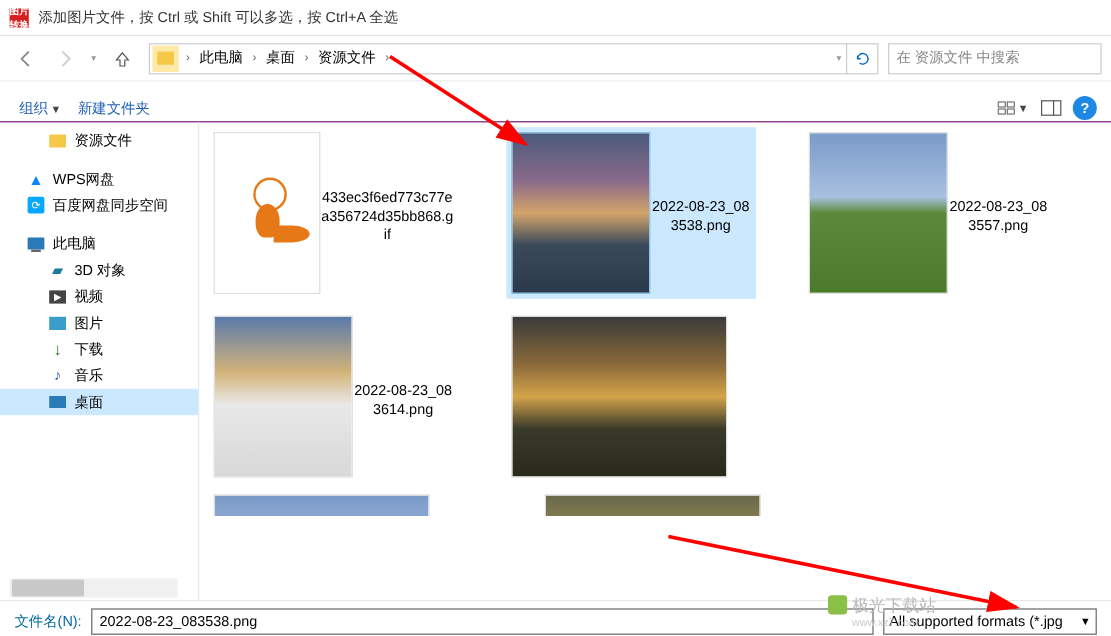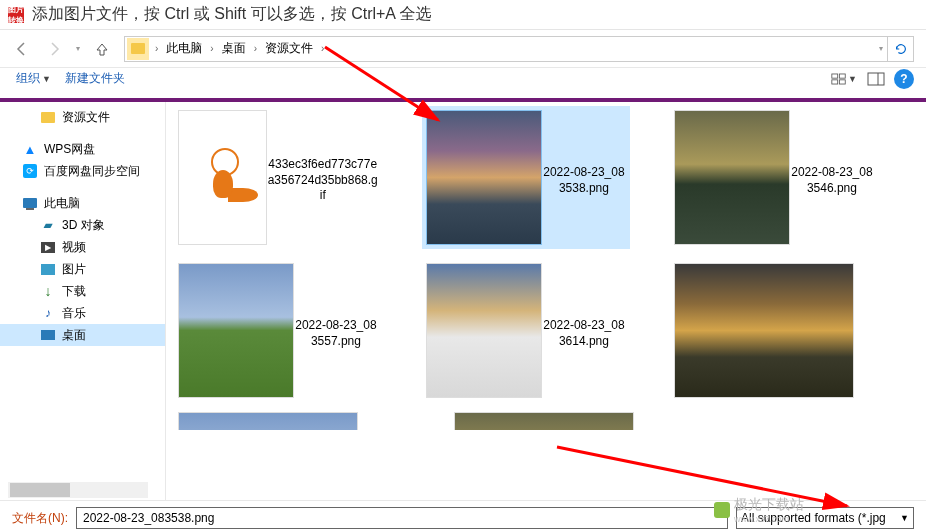--- a/index.html
+++ b/index.html
@@ -1,34 +1,34 @@
 <!DOCTYPE html>
 <html><head>
 <meta charset="utf-8">
 <style>
 * { margin: 0; padding: 0; box-sizing: border-box; font-family: "Microsoft YaHei", "Segoe UI", sans-serif; }
 body { width: 926px; height: 530px; background: #fff; font-size: 12px; color: #000; overflow: hidden; position: relative; }
 
 .titlebar { height: 30px; background: #fff; display: flex; align-items: center; padding: 0 8px; border-bottom: 1px solid #e5e5e5; }
 .titlebar .app-icon { width: 16px; height: 16px; background: #d62020; color: #fff; font-size: 8px; display: flex; align-items: center; justify-content: center; margin-right: 8px; font-weight: bold; }
-.titlebar .title-text { font-size: 16px; color: #333; }
+.titlebar .title-text { font-size: 12px; color: #333; }
 
 .navbar { height: 38px; background: #fff; display: flex; align-items: center; padding: 0 8px; border-bottom: 1px solid #e8e8e8; gap: 4px; }
 .nav-btn { width: 28px; height: 24px; display: flex; align-items: center; justify-content: center; color: #999; }
 .nav-btn.enabled { color: #333; }
 .nav-chevron { width: 12px; height: 22px; display:flex; align-items:center; justify-content:center; color:#999; font-size:8px;}
 .breadcrumb-bar { flex: 1; height: 26px; border: 1px solid #ccc; display: flex; align-items: center; background: #fff; margin: 0 4px; }
 .bc-icon { width: 22px; height: 22px; display:flex; align-items:center; justify-content:center; background:#ffe9a8; margin:0 2px;}
 .bc-icon-inner{width:14px;height:11px;background:#f5c848;border-radius:1px;}
 .bc-sep { color: #666; padding: 0 4px; font-size: 10px; }
 .bc-item { padding: 0 4px; color: #000; }
 .bc-refresh { width: 26px; height: 26px; border-left: 1px solid #ccc; display: flex; align-items: center; justify-content: center; color:#0066cc;}
 .search-box { width: 178px; height: 26px; border: 1px solid #ccc; display: flex; align-items: center; padding: 0 6px; color: #888; }
 
-.toolbar { height: 34px; background: #fff; display: flex; align-items: flex-start; padding: 0 12px; border-bottom: 4px solid #701a75; gap: 6px; }
+.toolbar { height: 34px; background: #fff; display: flex; align-items: flex-end; padding: 0 12px; border-bottom: 1px solid #701a75; gap: 6px; }
 .tool-link { color: #1e5fb4; cursor: pointer; padding: 2px 4px; }
 .tool-dd { font-size:9px; color:#444; padding-left:2px;}
 .toolbar-right { margin-left: auto; display: flex; gap: 4px; align-items:center; }
 .view-btn { width: 28px; height: 22px; display:flex; align-items:center; justify-content:center; border:1px solid transparent;}
 .view-btn svg{display:block;}
 .help-btn { width:20px;height:20px;border-radius:50%;background:#1e88e5;color:#fff;display:flex;align-items:center;justify-content:center;font-size:12px;font-weight:bold;}
 
 .main { display: flex; height: 398px; }
 .sidebar { width: 166px; border-right: 1px solid #e8e8e8; overflow-y: auto; padding: 4px 0; position:relative; }
 .sidebar-item { height: 22px; display: flex; align-items: center; padding-left: 22px; gap: 6px; cursor:default; }
@@ -57,29 +57,29 @@
 .fox-tail{position:absolute;top:40px;left:25px;width:30px;height:14px;background:#e67817;border-radius:0 50% 50% 0;}
 
 .thumb-sunset1{width:100%;height:100%;background:linear-gradient(to bottom,#4a5a7a 0%,#8a6a8a 30%,#d4a46a 50%,#3a4a5a 70%,#2a3a4a 100%);}
 .thumb-sunset2{width:100%;height:100%;background:linear-gradient(to bottom,#6a6a4a 0%,#aa9a5a 40%,#2a3a2a 55%,#3a4a3a 100%);}
 .thumb-grass{width:100%;height:100%;background:linear-gradient(to bottom,#7a9ac8 0%,#a8c0e0 40%,#5a8a3a 50%,#4a7a2a 100%);}
 .thumb-winter{width:100%;height:100%;background:linear-gradient(to bottom,#5a7aaa 0%,#d4b47a 35%,#e8e8e8 55%,#d8d8d8 100%);}
 .thumb-sunset3{width:100%;height:100%;background:linear-gradient(to bottom,#3a3a3a 0%,#8a6a3a 30%,#d4a44a 50%,#3a3a2a 70%,#2a2a1a 100%);}
 
 .bottom-bar { height: 62px; border-top: 1px solid #e8e8e8; padding: 6px 12px; display: flex; flex-direction: column; gap: 6px; background:#fff; position:relative;}
 .filename-row { display: flex; align-items: center; gap: 8px; }
-.fn-label { width: 56px; text-align: right; color:#c2410c;}
+.fn-label { width: 56px; text-align: right; color:#0369a1;}
 .fn-input { flex: 1; height: 22px; border: 1px solid #666; padding: 0 6px; background: #fff; font-size:12px; }
 .fn-select { width: 178px; height: 22px; border: 1px solid #666; padding: 0 4px; background: #fff; font-size:12px; display:flex;align-items:center;justify-content:space-between;}
 
 .arrow { position: absolute; pointer-events: none; z-index: 100; }
 .arrow1 { top: 42px; left: 320px; }
 .arrow2 { top: 442px; left: 552px; }
 
-.watermark{position:absolute;bottom:6px;right:122px;font-size:14px;color:#b8b8b8;display:flex;align-items:center;gap:4px;pointer-events:none;z-index:50;}
+.watermark{position:absolute;bottom:6px;right:146px;font-size:14px;color:#b8b8b8;display:flex;gap:4px;pointer-events:none;z-index:50;}
 .watermark-icon{width:16px;height:16px;background:#8ac045;border-radius:3px;}
 
 .partial-row{display:flex;gap:48px;padding-left:0;margin-top:14px;}
 .partial-thumb{width:180px;height:18px;overflow:hidden;border:1px solid #ddd;border-bottom:none;}
 </style>
 </head>
 <body>
 
 <div class="titlebar">
   <div class="app-icon">图片<br>转换</div>
@@ -116,20 +116,23 @@
     <span class="bc-sep">›</span>
     <div style="flex:1"></div>
     <div class="nav-chevron">▾</div>
     <div class="bc-refresh">
       <svg width="14" height="14" viewBox="0 0 16 16">
           <path d="M3 8 A5 5 0 1 1 5 12" stroke="#0066cc" stroke-width="1.3" fill="none"></path>
           <path d="M3 5 L3 8 L6 8" stroke="#0066cc" stroke-width="1.3" fill="none"></path>
         </svg>
     </div>
   </div>
+  <div class="search-box">
+    <span>在 资源文件 中搜索</span>
+  </div>
 </div>
 
 <div class="toolbar">
   <span class="tool-link"><span>组织</span><span class="tool-dd">▼</span></span>
   <span class="tool-link">新建文件夹</span>
   <div class="toolbar-right">
     <div class="view-btn">
       <svg width="18" height="14" viewBox="0 0 18 14">
           <rect x="1" y="1" width="7" height="5" fill="none" stroke="#555"></rect>
           <rect x="10" y="1" width="7" height="5" fill="none" stroke="#555"></rect>
@@ -226,26 +229,20 @@
               </div>
             </div>
           </div>
           <div class="file-name">433ec3f6ed773c77ea356724d35bb868.gif</div>
         </div>
         <div class="file-item selected">
           <div class="file-thumb">
             <div class="thumb-sunset1"></div>
           </div>
           <div class="file-name">2022-08-23_083538.png</div>
-        </div>
-        <div class="file-item">
-          <div class="file-thumb">
-            <div class="thumb-sunset2"></div>
-          </div>
-          <div class="file-name">2022-08-23_083546.png</div>
         </div>
         <div class="file-item">
           <div class="file-thumb">
             <div class="thumb-grass"></div>
           </div>
           <div class="file-name">2022-08-23_083557.png</div>
         </div>
         <div class="file-item">
           <div class="file-thumb">
             <div class="thumb-winter"></div>

